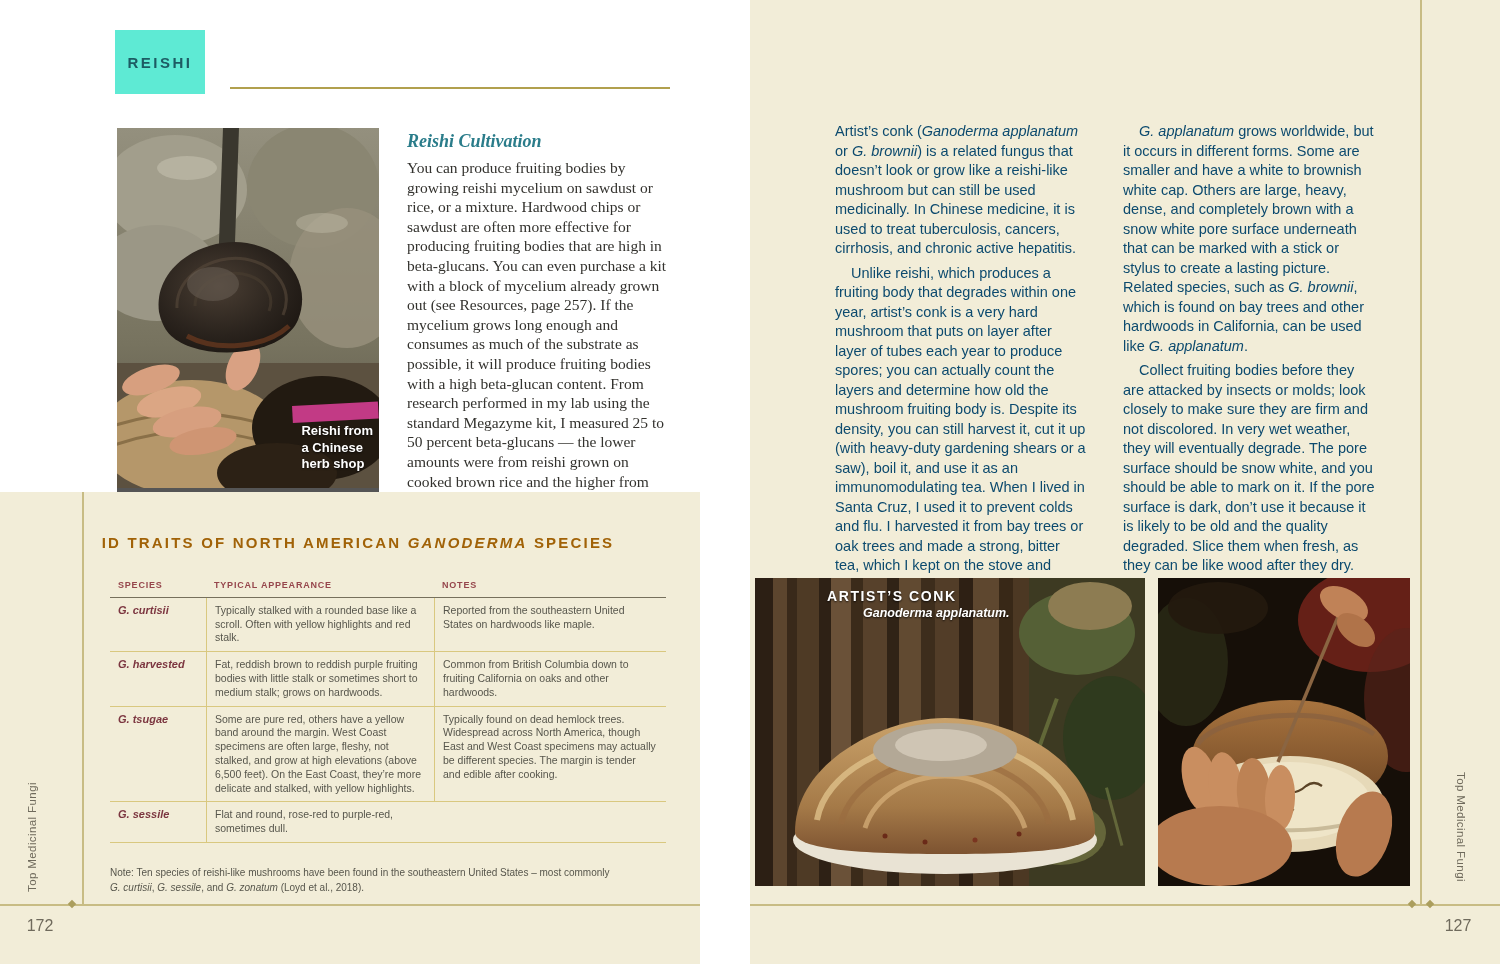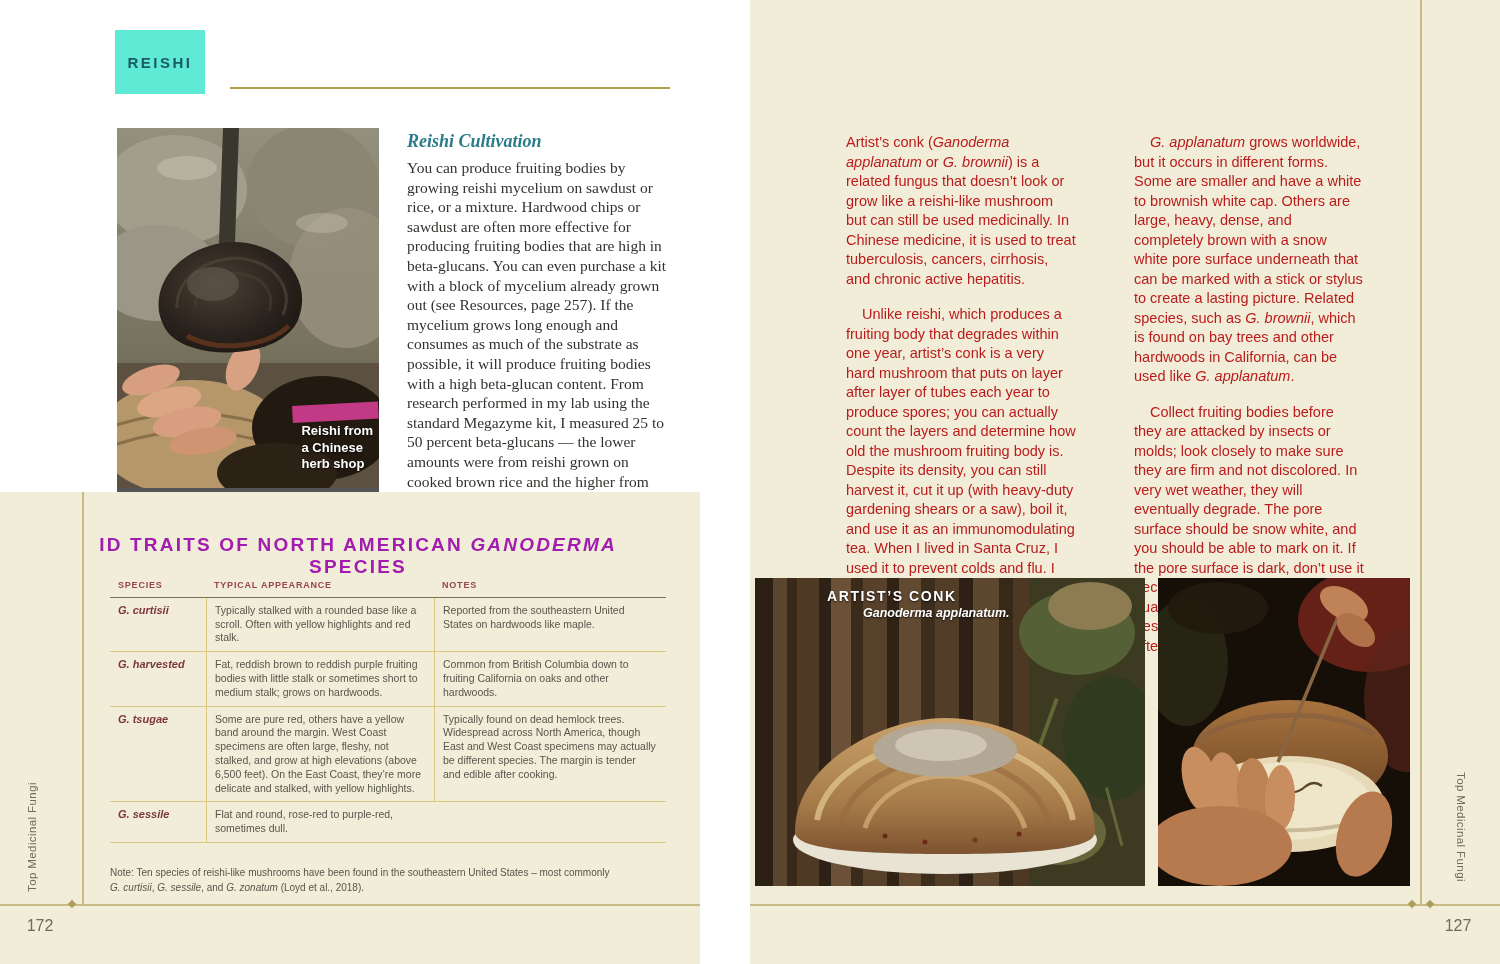--- a/index.html
+++ b/index.html
@@ -21,39 +21,39 @@
                   line-height:1.25;white-space:pre-line;text-shadow:0 1px 2px rgba(0,0,0,.7);}
 
   .cult{left:407px;top:131px;width:268px;}
   .cult h3{margin:0 0 6px 0;font-family:"Liberation Serif",serif;font-style:italic;
            font-weight:600;font-size:18px;color:#2a7c8a;}
   .cult p{margin:0;font-family:"Liberation Serif",serif;font-size:15.5px;line-height:19.6px;
           color:#33322e;}
 
   .cream-panel{left:0;top:492px;width:700px;height:472px;background:#f2edd8;}
 
-  .table-title{left:80px;top:534px;width:556px;text-align:center;font-size:19px;font-weight:bold;
-               letter-spacing:2.2px;color:#a21caf;}
+  .table-title{left:80px;top:534px;width:556px;text-align:center;font-size:15px;font-weight:bold;
+               letter-spacing:2.2px;color:#a16207;}
   .gtable{left:110px;top:574px;width:556px;}
   .trow{display:grid;grid-template-columns:96px 228px 232px;border-bottom:1px solid #d9c87f;}
   .trow.thead{border-bottom:1.5px solid #76705c;}
   .trow.thead .cell{font-size:9px;font-weight:bold;letter-spacing:.8px;color:#96464c;
                     padding:5px 8px 4px 8px;border-left:none;}
   .cell{font-size:10.5px;line-height:13.8px;color:#57564c;padding:6px 10px 6px 8px;}
   .cell.species{font-weight:bold;font-style:italic;color:#7c3640;font-size:11px;}
   .trow:not(.thead) .cell+.cell{border-left:1px solid #d9c87f;}
   .table-note{left:110px;top:866px;width:500px;font-size:10px;line-height:1.45;color:#57564c;}
 
   
   .right-page{left:750px;top:0;width:750px;height:964px;background:#f2edd8;}
 
   .rel-heading{left:830px;top:60px;width:300px;font-family:"DejaVu Serif",serif;font-weight:bold;
                font-size:21px;line-height:25px;color:#b8922a;letter-spacing:.2px;}
   .colm{width:262px;}
-  .colm p{margin:16px;font-size:14.5px;line-height:19.5px;color:#b91c1c;}
+  .colm p{margin:5px;font-size:14.5px;line-height:19.5px;color:#0c4a6e;}
   .colm p.ind{text-indent:16px;}
   .col1{left:830px;top:117px;}
   .col2{left:1118px;top:117px;}
 
   .conk-caption{left:72px;top:10px;color:#fff;text-shadow:0 1px 2px rgba(0,0,0,.75);}
   .conk-caption .t1{font-size:14px;font-weight:bold;letter-spacing:1.6px;}
   .conk-caption .t2{font-size:12.5px;font-weight:bold;font-style:italic;margin-top:2px;margin-left:36px;}
 
   
   .vrule{width:1.5px;background:#c8bc84;}

